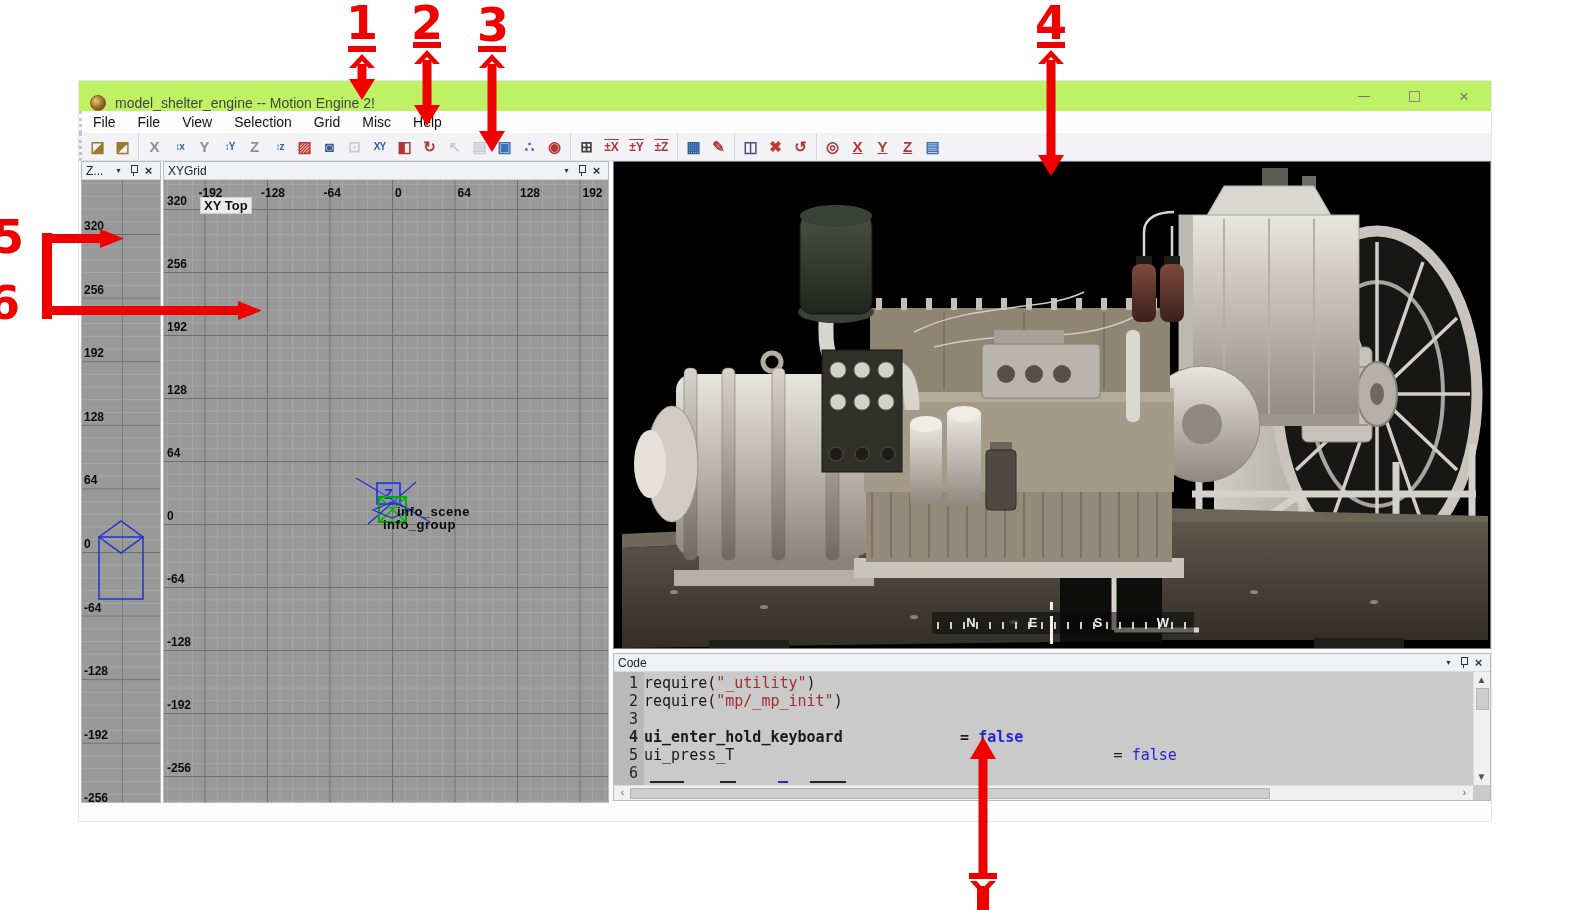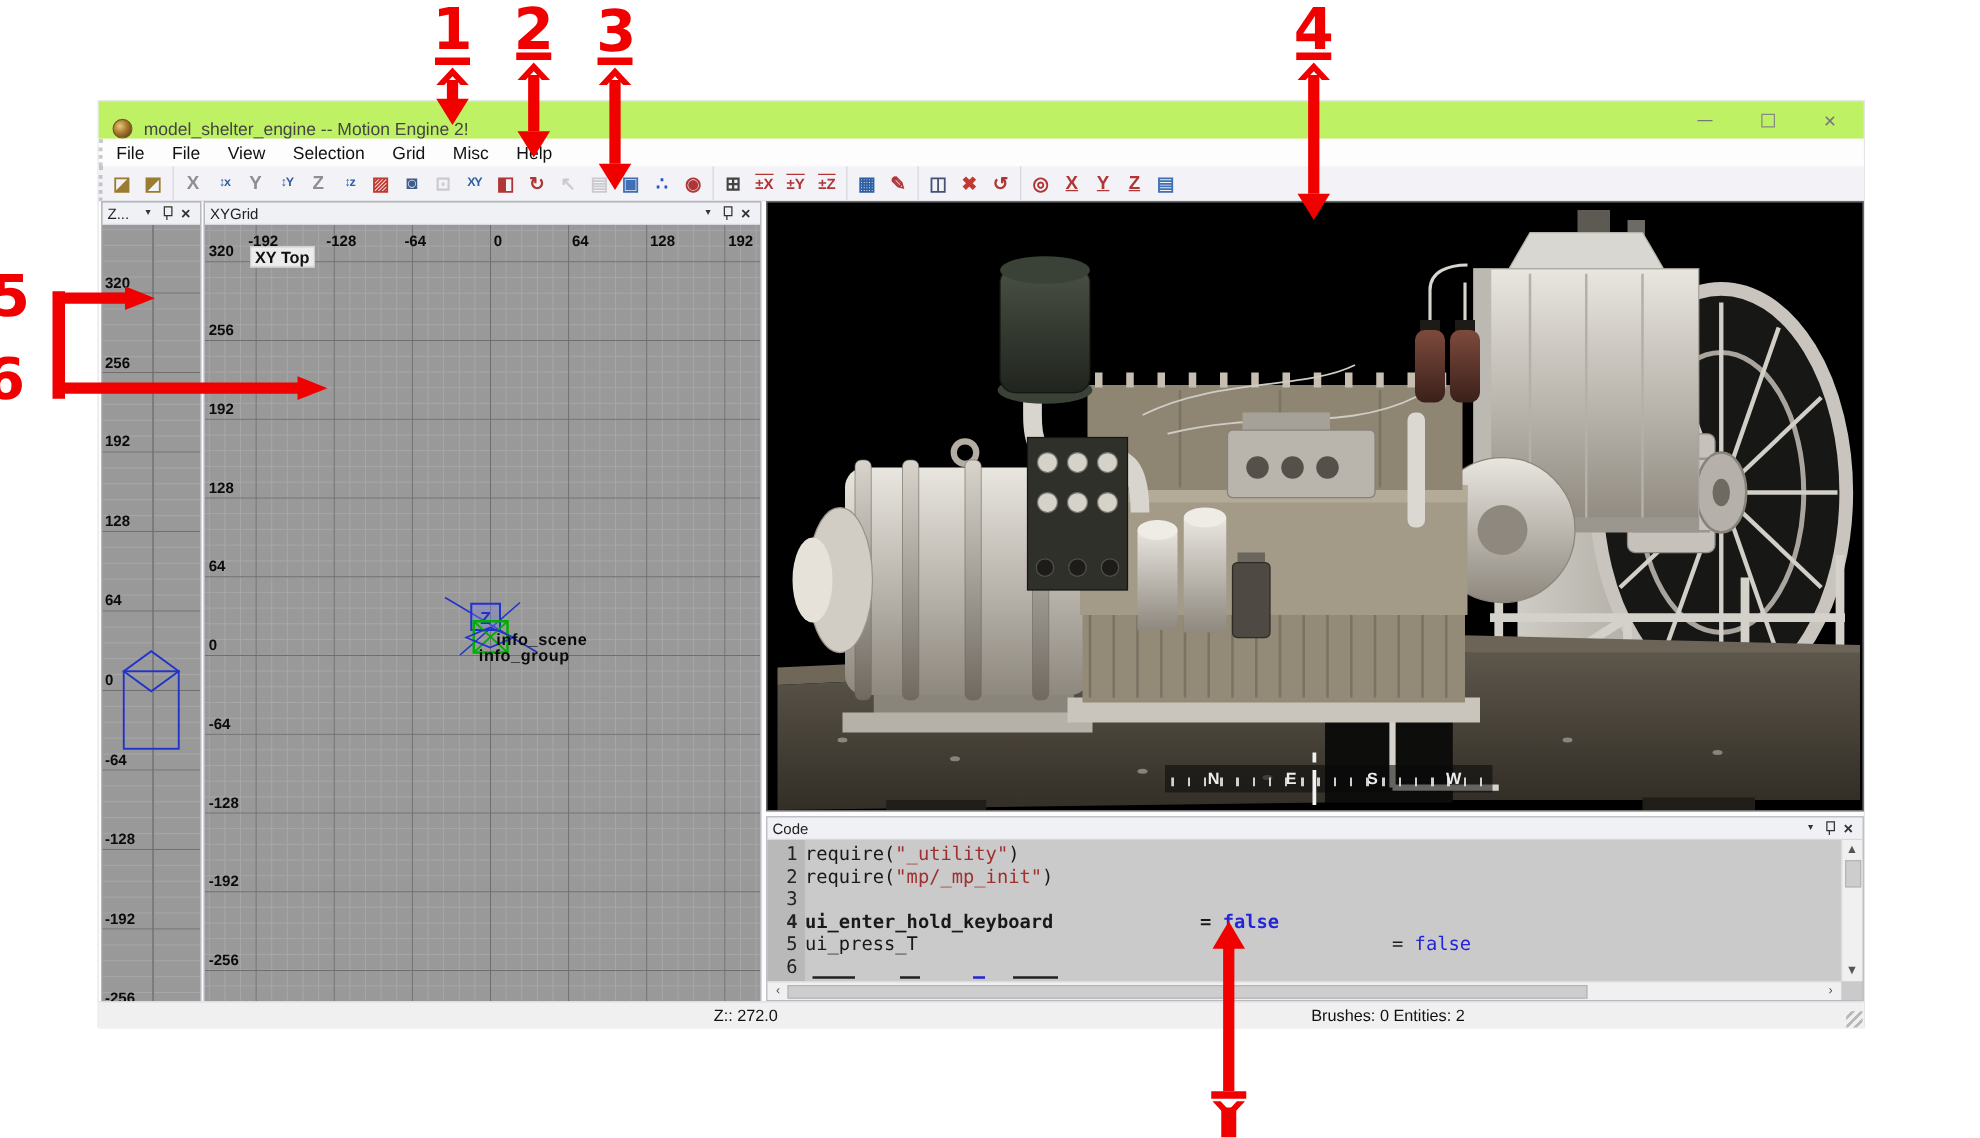--- a/index.html
+++ b/index.html
@@ -480,25 +480,20 @@
         <div class="vthumb"></div>
         <span class="sarrow" style="bottom:1px;left:0;">▼</span>
       </div>
       <div class="hscroll">
         <span class="sarrow" style="left:1px;top:0;">‹</span>
         <div class="hthumb"></div>
         <span class="sarrow" style="right:1px;top:0;">›</span>
       </div>
     </div>
 
-    <div id="statusbar">
-      <span class="stat" style="left:492px;">Z:: 272.0</span>
-      <span class="stat" style="left:970px;">Brushes: 0 Entities: 2</span>
-      <div id="grip"></div>
-    </div>
   </div>
 
   <svg id="overlay">
     <g fill="#f10000">
 
       <rect x="348" y="46" width="28" height="6"></rect>
       <path d="M349,68 L362,54 L375,68 L368.5,68 L362,61 L355.5,68 Z"></path>
       <rect x="357.5" y="64" width="9" height="17"></rect>
       <path d="M349,79 L375,79 L362,100 Z"></path>
 

